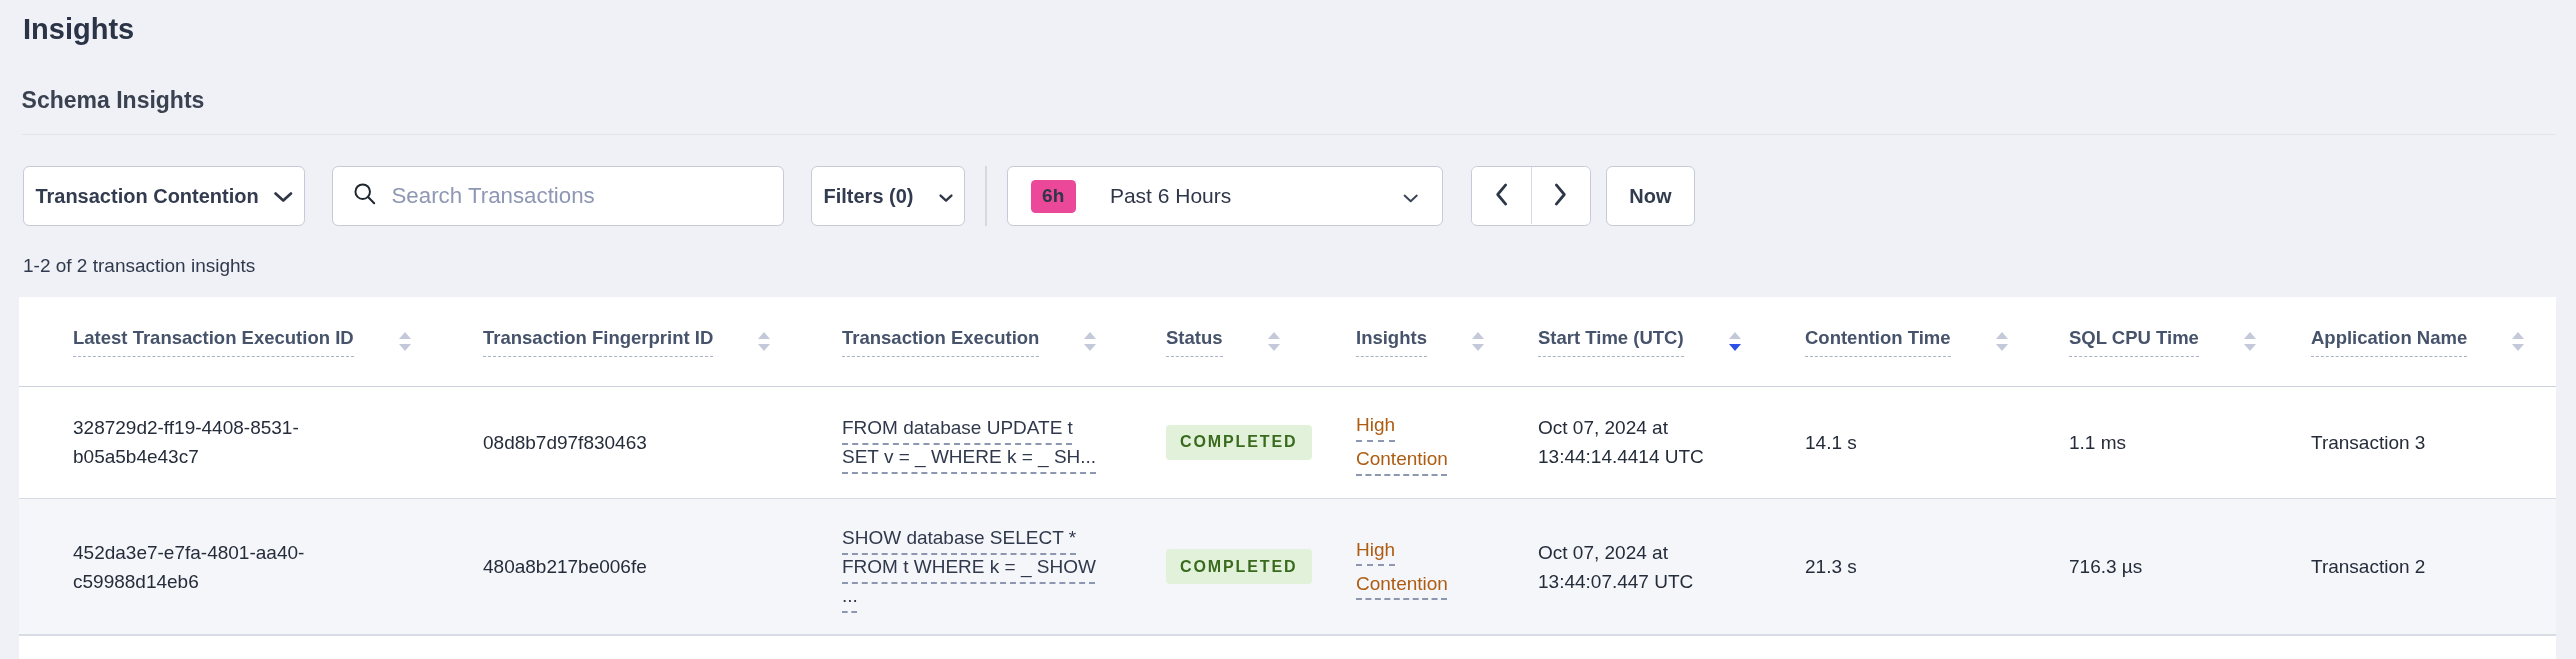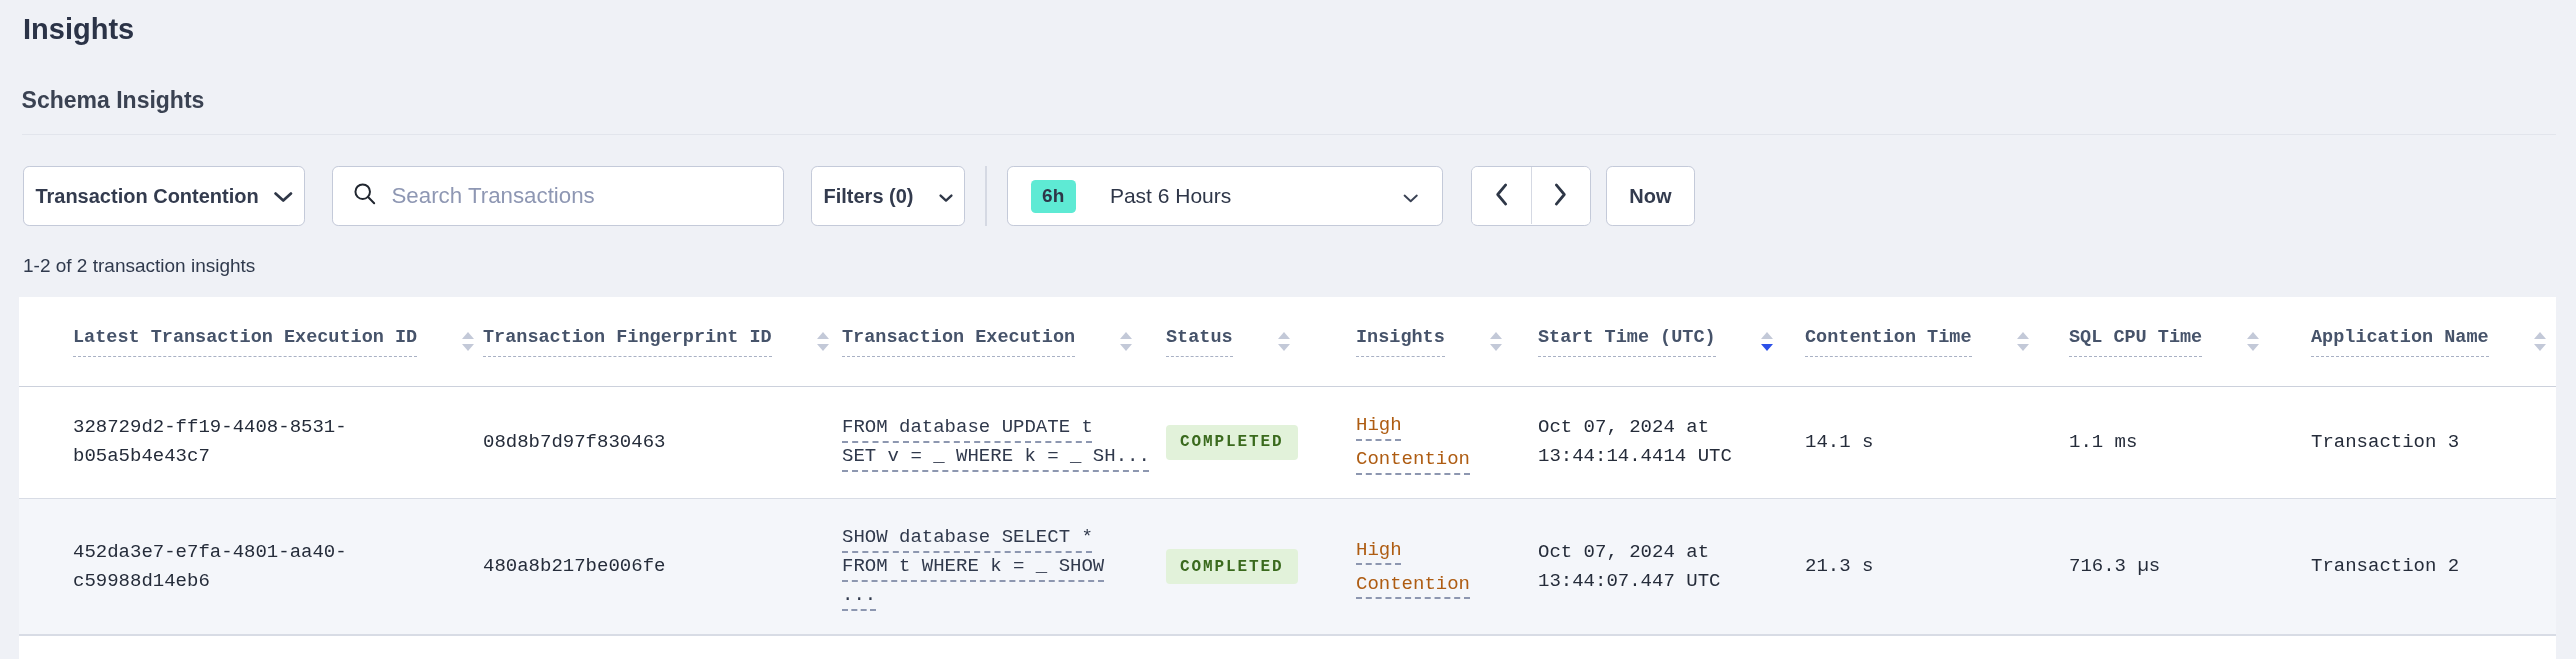--- a/index.html
+++ b/index.html
@@ -49,21 +49,21 @@
   .search-box input {
     border: none; outline: none; background: transparent;
     font-family: "Liberation Sans", sans-serif;
     font-size: 22.3px; color: #333b4e; width: 339px;
   }
   .search-box input::placeholder { color: #8e97b3; font-weight: 400; }
   .filters-btn { width: 154px; margin-left: 27px; gap: 25px; }
   .vdivider { width: 1.5px; height: 60px; background: #d5d9e3; margin: 0 20px; }
   .timepicker { width: 436px; padding: 0 23px; justify-content: flex-start; }
   .time-chip {
-    background: #5eead4; border-radius: 4.6px; padding: 5.4px 11.6px;
+    background: #ec4899; border-radius: 4.6px; padding: 5.4px 11.6px;
     font-size: 19px; font-weight: 700; color: #2e3648; margin-right: 34px;
   }
   .time-label { font-size: 21px; font-weight: 500; color: #2e3648; flex: 1; text-align: left; }
   .pager {
     display: flex; margin-left: 28px; height: 60px;
     background: #fff; border: 1.5px solid #c4cad9; border-radius: 6.2px; overflow: hidden;
   }
   .pager-btn {
     width: 59px; height: 57px; display: flex; align-items: center; justify-content: center;
     cursor: pointer; background: #fff;
@@ -76,21 +76,21 @@
 
   
   .table-card {
     margin: 20px 19px 0 19px; width: 2537px; height: 362px;
     background: #fff; overflow: hidden;
   }
   table { width: 100%; border-collapse: collapse; table-layout: fixed; }
   col.c1 { width: 464px; } col.c2 { width: 359px; } col.c3 { width: 324px; }
   col.c4 { width: 190px; } col.c5 { width: 182px; } col.c6 { width: 267px; }
   col.c7 { width: 264px; } col.c8 { width: 242px; }
-  th, td { text-align: left; vertical-align: middle; padding: 0; font-family: Liberation Mono, monospace; }
+  th, td { text-align: left; vertical-align: middle; padding: 0; }
   th:first-child, td:first-child { padding-left: 54px; }
   thead th { height: 89px; border-bottom: 1.5px solid #ccd1dc; cursor: pointer; }
   .th-inner { display: flex; align-items: center; }
   .th-label {
     font-size: 18.5px; font-weight: 600; color: #46536a; line-height: 23px;
     border-bottom: 1.5px dashed #a9b1c4; padding-bottom: 6.2px; white-space: nowrap;
   }
   .sort-icons { display: inline-flex; flex-direction: column; gap: 4.6px; margin-left: 45px; }
   .tri { width: 0; height: 0; border-left: 6.2px solid transparent; border-right: 6.2px solid transparent; }
   .tri.up { border-bottom: 7.7px solid #c3c9d8; }

